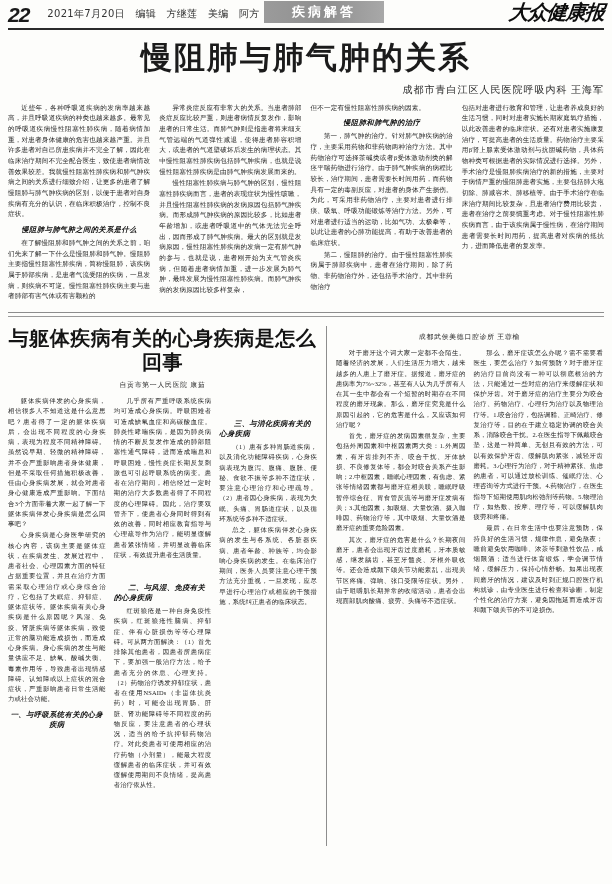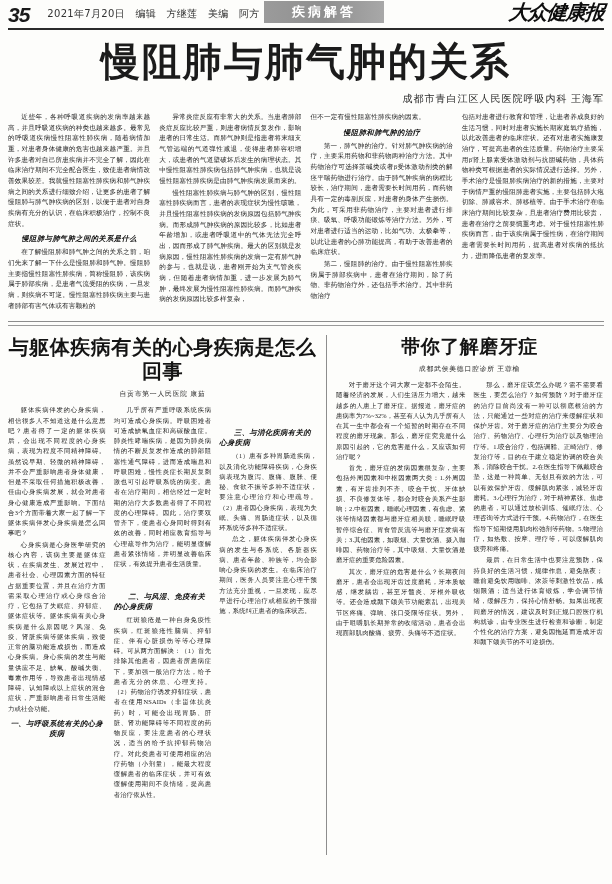--- a/index.html
+++ b/index.html
@@ -70,21 +70,21 @@
     transform: skewX(-6deg);
   }
   .rule-thick { height: 2px; background: #2b2b2b; margin-top: 2px; }
 
   
   .lead-article { padding-top: 10px; }
   .lead-title {
     text-align: center;
     font-family: "DejaVu Sans", sans-serif;
     font-weight: bold;
-    font-size: 39px;
+    font-size: 31px;
     letter-spacing: 2px;
     color: #1b1b1b;
     line-height: 1.15;
   }
   .byline {
     text-align: right;
     font-size: 10px;
     letter-spacing: 1px;
     color: #2a2a2a;
     margin-top: 7px;
@@ -164,21 +164,21 @@
   .cols2 > .col { flex: 1 1 0; min-width: 0; }
 
   .micro { font-size: 6.4px; line-height: 1.6; }
 </style>
 </head>
 <body>
 
 <div class="page">
 
   <div class="masthead">
-    <div class="page-number">35</div>
+    <div class="page-number">22</div>
     <div class="masthead-meta">
       <span>2021年7月20日</span>
       <span>编辑</span>
       <span>方继莲</span>
       <span>美编</span>
       <span>阿方</span>
     </div>
     <div class="section-tag">疾病解答</div>
     <div class="brand">大众健康报</div>
   </div>
@@ -259,21 +259,20 @@
             <p>（1）患有多种胃肠道疾病，以及消化功能障碍疾病，心身疾病表现为腹泻、腹痛、腹胀、便秘、食欲不振等多种不适症状，要注意心理治疗和心理疏导。（2）患者因心身疾病，表现为失眠、头痛、胃肠道症状，以及循环系统等多种不适症状。</p>
             <p>总之，躯体疾病伴发心身疾病的发生与各系统、各脏器疾病、患者年龄、种族等，均会影响心身疾病的发生。在临床治疗期间，医务人员要注意心理干预方法充分重视，一旦发现，应尽早进行心理治疗或相应的干预措施，系统纠正患者的临床状态。</p>
           </div>
         </div>
       </div>
     </div>
 
     <div class="bz-divider"></div>
 
     <div class="bz-right">
-      <div class="art-title">带你了解磨牙症</div>
       <div class="byline-sm">成都武侯美德口腔诊所   王蓉榆</div>
 
       <div class="cols2">
         <div class="col">
           <div class="body-text micro">
             <p>对于磨牙这个词大家一定都不会陌生。随着经济的发展，人们生活压力增大，越来越多的人患上了磨牙症。据报道，磨牙症的患病率为7%~32%，甚至有人认为几乎所有人在其一生中都会有一个短暂的时期存在不同程度的磨牙现象。那么，磨牙症究竟是什么原因引起的，它的危害是什么，又应该如何治疗呢？</p>
             <p>首先，磨牙症的发病因素很复杂，主要包括外周因素和中枢因素两大类：1.外周因素，有牙齿排列不齐、咬合干扰、牙体缺损、不良修复体等，都会对咬合关系产生影响；2.中枢因素，睡眠心理因素，有焦虑、紧张等情绪因素都与磨牙症相关联，睡眠呼吸暂停综合征、胃食管反流等与磨牙症发病有关；3.其他因素，如吸烟、大量饮酒、摄入咖啡因、药物治疗等，其中吸烟、大量饮酒是磨牙症的重要危险因素。</p>
             <p>其次，磨牙症的危害是什么？长期夜间磨牙，患者会出现牙齿过度磨耗，牙本质敏感，继发龋齿，甚至牙髓炎、牙根外吸收等。还会造成颞下颌关节功能紊乱，出现关节区疼痛、弹响、张口受限等症状。另外，由于咀嚼肌长期异常的收缩活动，患者会出现面部肌肉酸痛、疲劳、头痛等不适症状。</p>
           </div>
         </div>

